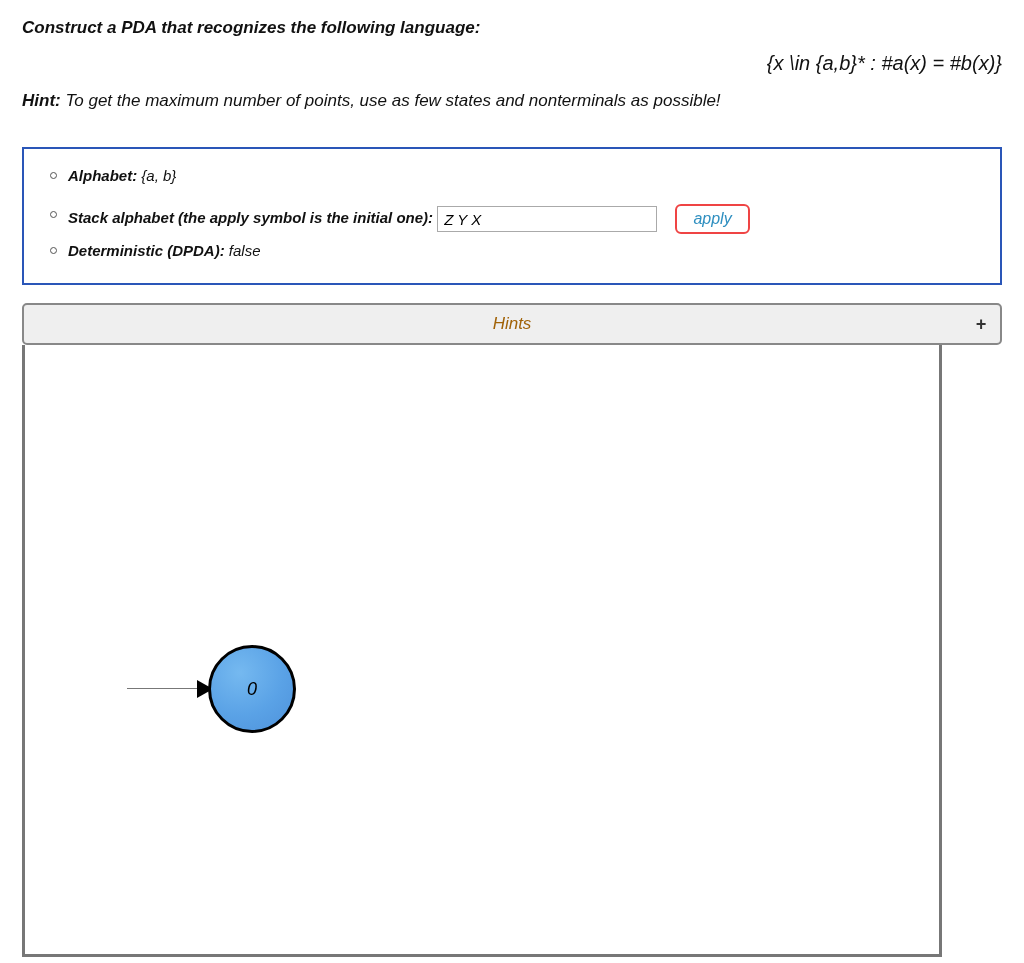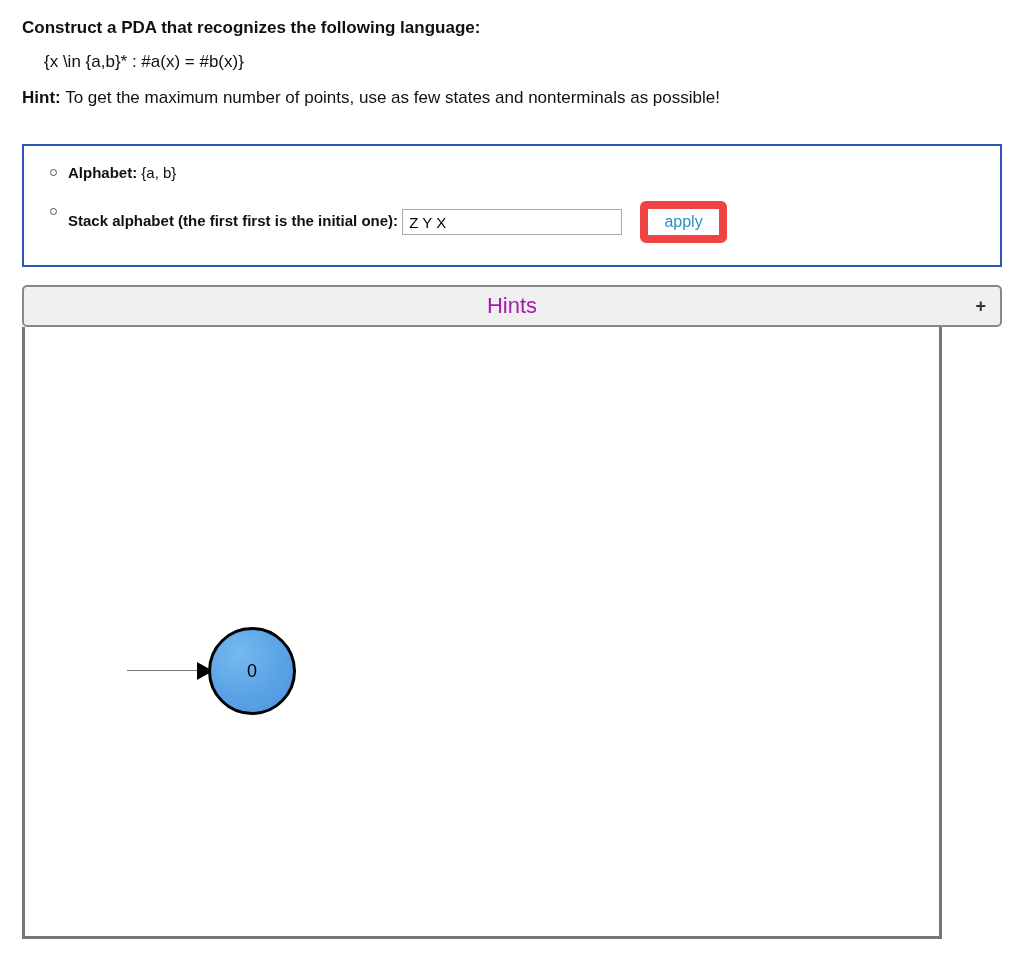--- a/index.html
+++ b/index.html
@@ -1,31 +1,32 @@
 <!DOCTYPE html>
 <html><head>
 <meta charset="utf-8">
 <style>
-  * { box-sizing: border-box; }
+  * { box-sizing: border-box; font-style: italic; }
   body {
     margin: 0;
     padding: 18px 22px;
     font-family: -apple-system, BlinkMacSystemFont, "Segoe UI", Helvetica, Arial, sans-serif;
     font-size: 15px;
     color: #111;
     background: #fff;
   }
   .heading {
     font-weight: 700;
     font-size: 17px;
     margin-bottom: 14px;
   }
   .lang-def {
     margin: 0 0 16px 22px;
-    font-size: 17px;
+    font-size: 20px;
+    text-align: right;
   }
   .hint-line {
     font-size: 17px;
     margin-bottom: 36px;
   }
   .hint-label { font-weight: 700; }
 
   .config-box {
     border: 2px solid #2a56b8;
     padding: 16px 22px 22px 22px;
@@ -63,21 +64,21 @@
     font-size: 15px;
     padding: 12px 6px;
     width: 220px;
     height: 26px;
     border: 1px solid #aaa;
     vertical-align: middle;
   }
   .apply-btn {
     display: inline-block;
     margin-left: 14px;
-    border: 8px solid #ef4444;
+    border: 2px solid #ef4444;
     background: #fff;
     color: #2f8fc0;
     font-size: 16px;
     padding: 4px 16px;
     border-radius: 6px;
     cursor: pointer;
     vertical-align: middle;
   }
 
   .hints-bar {
@@ -86,22 +87,22 @@
     height: 42px;
     border: 2px solid #888;
     border-radius: 5px;
     background: #efefef;
     display: flex;
     align-items: center;
     justify-content: center;
     margin-bottom: 0;
   }
   .hints-title {
-    font-size: 22px;
-    color: #a21caf;
+    font-size: 17px;
+    color: #a16207;
   }
   .hints-plus {
     position: absolute;
     right: 14px;
     top: 50%;
     transform: translateY(-50%);
     font-size: 18px;
     font-weight: 700;
     color: #333;
     cursor: pointer;
@@ -164,23 +165,26 @@
 <div class="hint-line">
   <span class="hint-label">Hint:</span><span> To get the maximum number of points, use as few states and nonterminals as possible!</span>
 </div>
 
 <div class="config-box">
   <ul class="config-list">
     <li>
       <span class="cfg-label">Alphabet: </span><span class="cfg-value">{a, b}</span>
     </li>
     <li>
-      <span class="cfg-label">Stack alphabet (the first first is the initial one): </span>
+      <span class="cfg-label">Stack alphabet (the apply symbol is the initial one): </span>
       <input type="text" class="stack-input" value="Z Y X" style="">
       <button class="apply-btn">apply</button>
+    </li>
+    <li class="tight">
+      <span class="cfg-label">Deterministic (DPDA): </span><span class="cfg-value">false</span>
     </li>
   </ul>
 </div>
 
 <div class="hints-bar">
   <span class="hints-title">Hints</span>
   <span class="hints-plus">+</span>
 </div>
 
 <div class="canvas-area">

